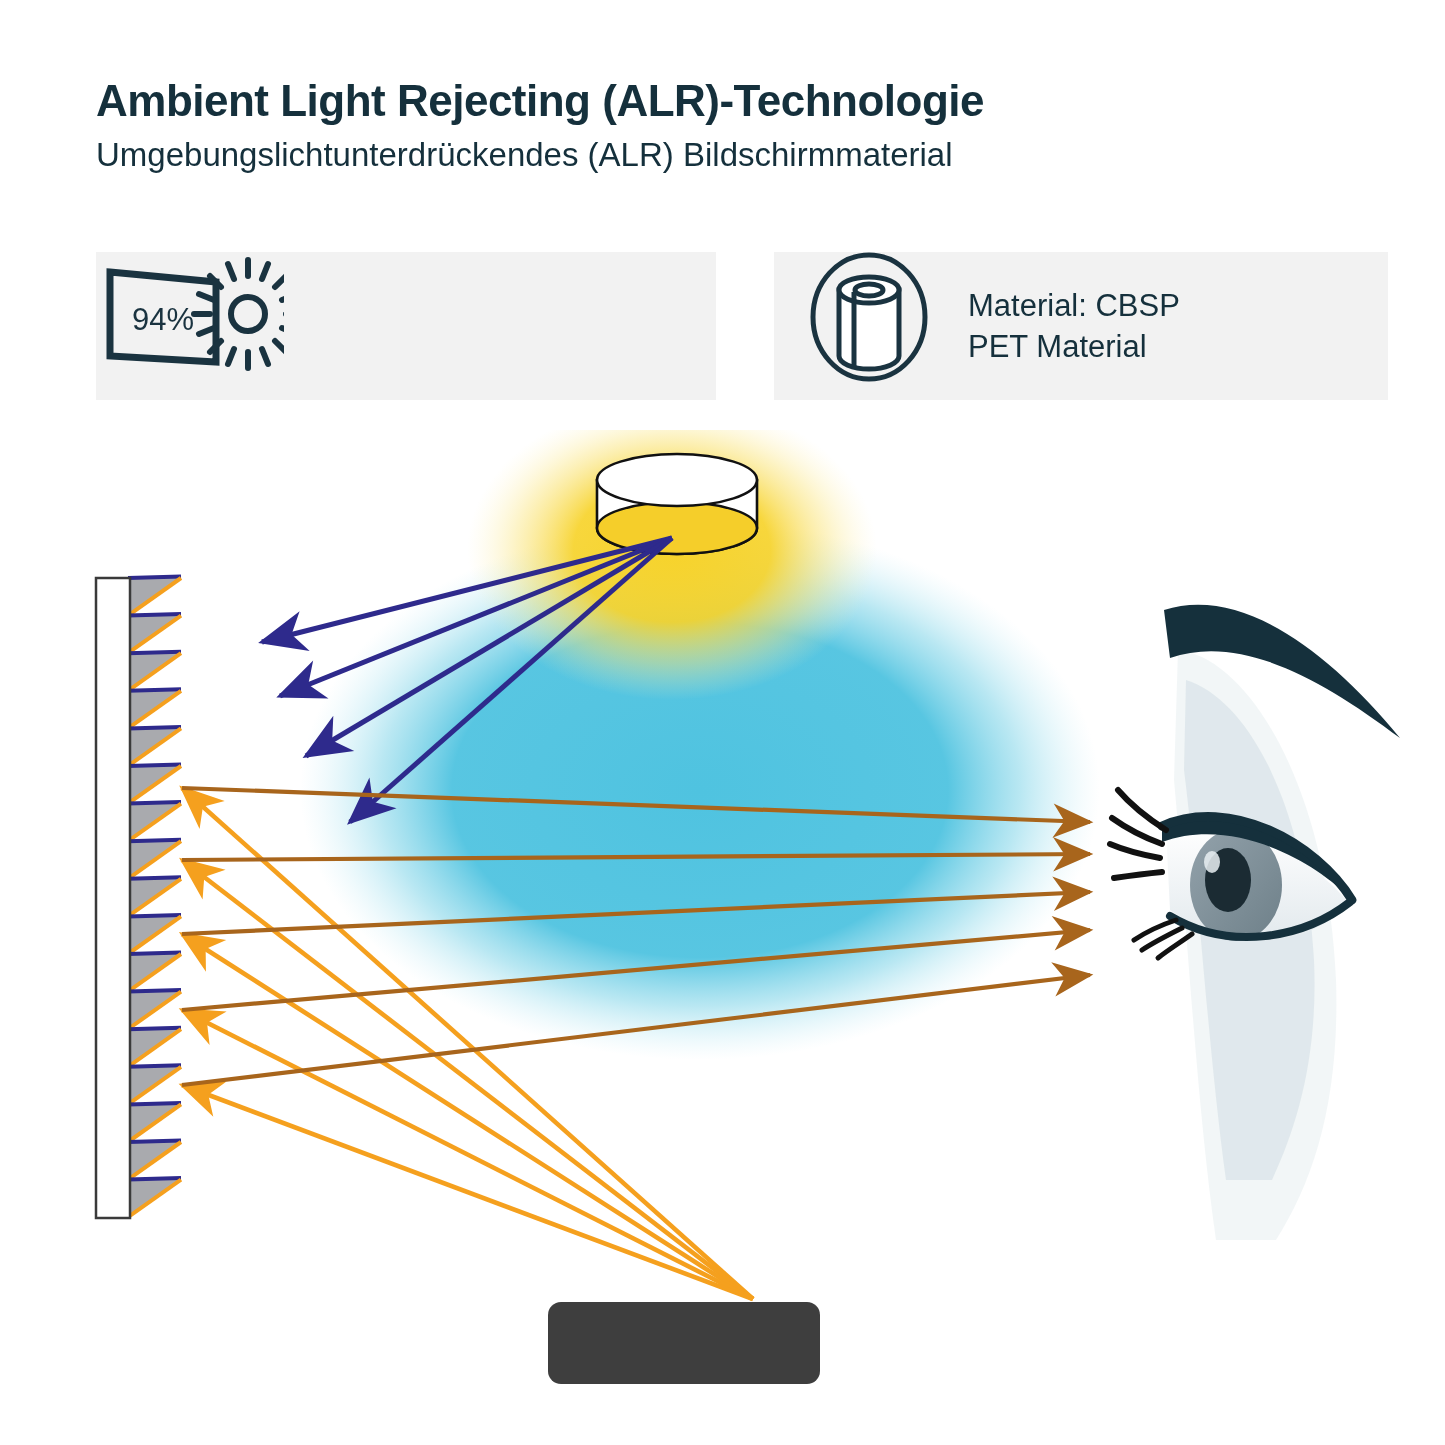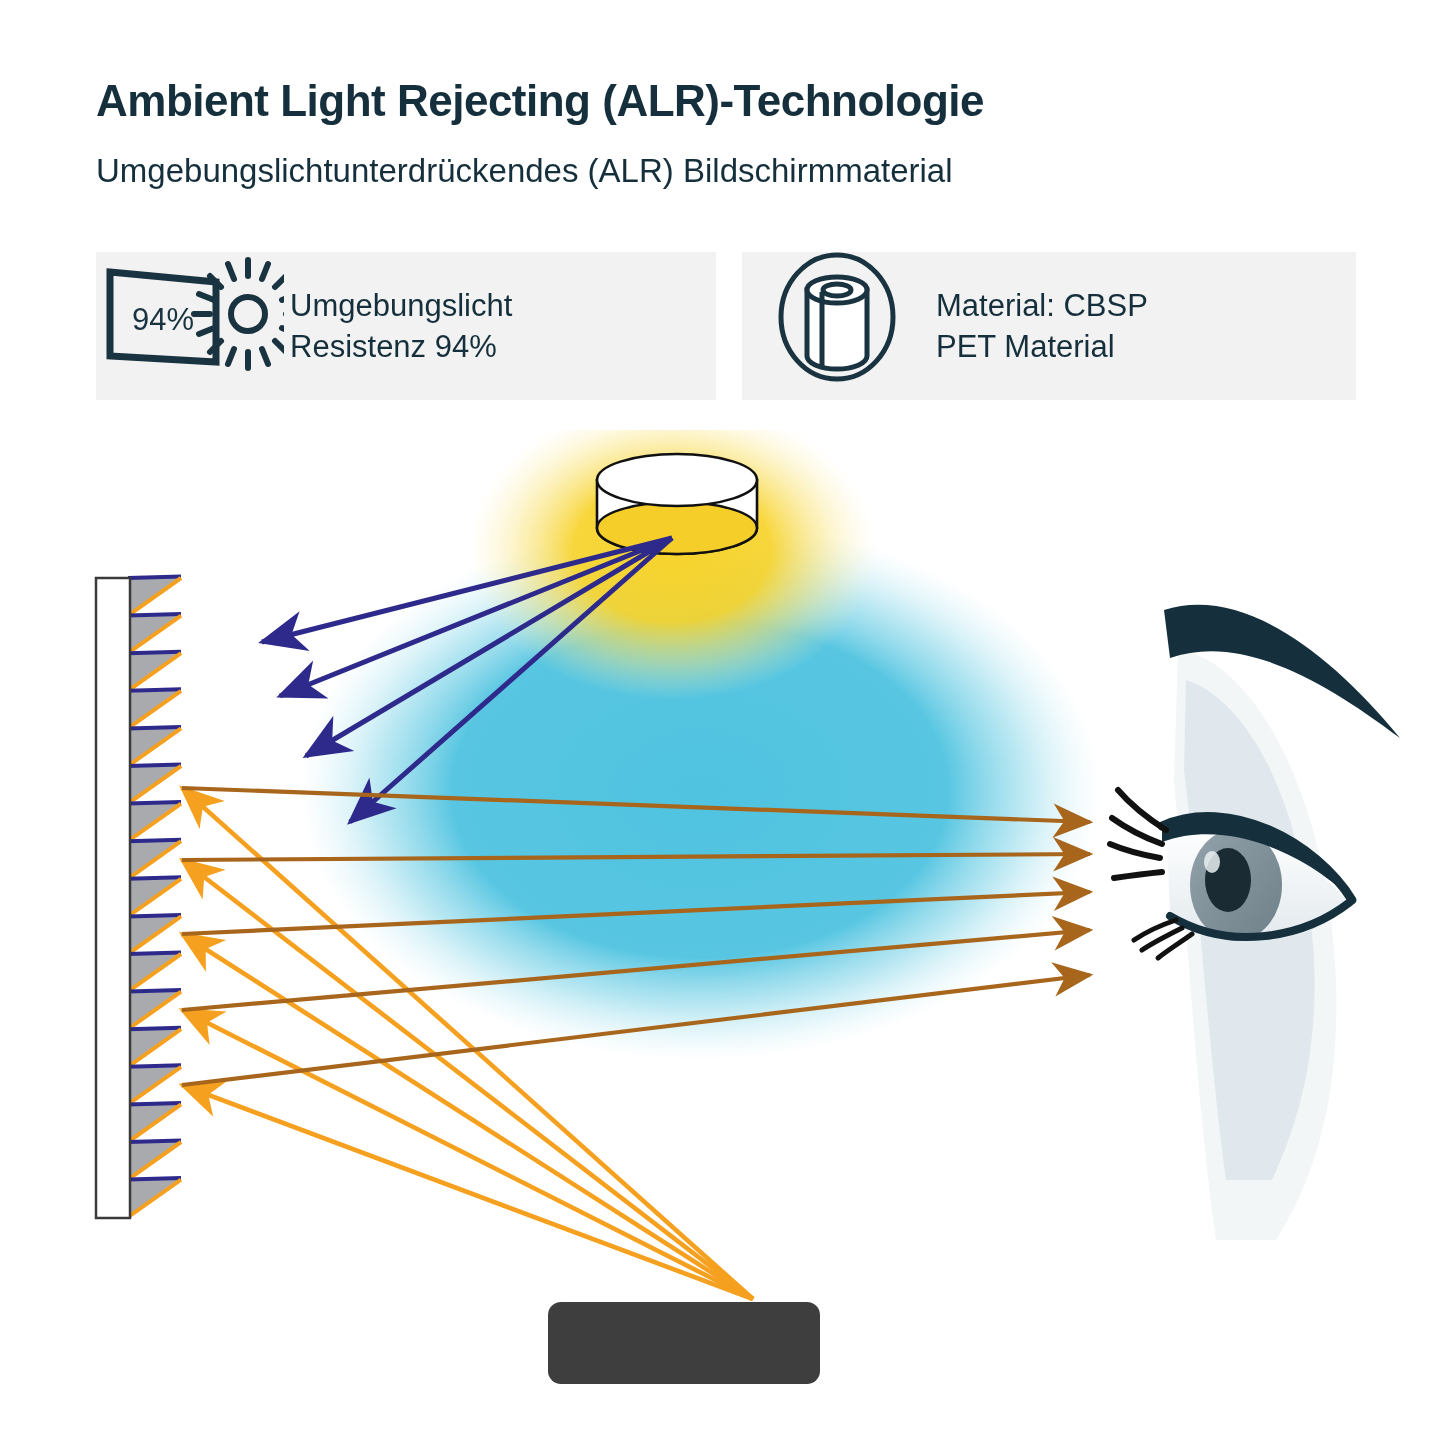--- a/index.html
+++ b/index.html
@@ -12,30 +12,30 @@
   #page{position:absolute;inset:0;width:1445px;height:1445px;}
 
   
   .header{position:absolute;left:96px;top:78px;width:1260px;}
   .title{
     font-size:44px;font-weight:bold;letter-spacing:-0.5px;
     color:#15303C;line-height:1.06;white-space:nowrap;
   }
   .subtitle{
     font-size:33px;font-weight:normal;color:#15303C;
-    line-height:1.2;margin-top:26px;white-space:nowrap;
+    line-height:1.2;margin-top:10px;white-space:nowrap;
   }
 
   
   .feature-box{
     position:absolute;top:252px;height:148px;
     background:#F2F2F2;display:flex;align-items:center;
   }
   #feature-box-0{left:96px;width:620px;}
-  #feature-box-1{left:742px;width:614px;}
+  #feature-box-1{left:774px;width:614px;}
   .feat-icon{
     width:190px;height:148px;flex:0 0 190px;
     display:flex;justify-content:center;
   }
   .feat-text{
     font-size:31px;line-height:1.33;color:#15303C;
     padding-left:4px;
   }
   .feat-text div{white-space:nowrap;}
 
@@ -74,24 +74,20 @@
             <line x1="164" y1="97" x2="170" y2="112"></line>
             <line x1="164" y1="27" x2="170" y2="12"></line>
             <line x1="136" y1="97" x2="130" y2="112"></line>
             <line x1="116" y1="48" x2="101" y2="42"></line>
             <line x1="184" y1="76" x2="199" y2="82"></line>
             <line x1="116" y1="76" x2="101" y2="82"></line>
             <line x1="184" y1="48" x2="199" y2="42"></line>
           </g>
         </g>
       </svg>
-    </div>
-    <div class="feat-text">
-      <div>Umgebungslicht</div>
-      <div>Resistenz 94%</div>
     </div>
   </div>
 
   <div class="feature-box" id="feature-box-1">
     <div class="feat-icon">
       <svg width="140" height="130" viewBox="0 0 140 130">
         <ellipse cx="70" cy="65" rx="56" ry="62" fill="none" stroke="#1A3340" stroke-width="5"></ellipse>
 
         <path d="M40 38 L40 104 A30 13 0 0 0 100 104 L100 38 Z" fill="#fff" stroke="#1A3340" stroke-width="5"></path>
         <ellipse cx="70" cy="38" rx="30" ry="13" fill="#fff" stroke="#1A3340" stroke-width="5"></ellipse>

